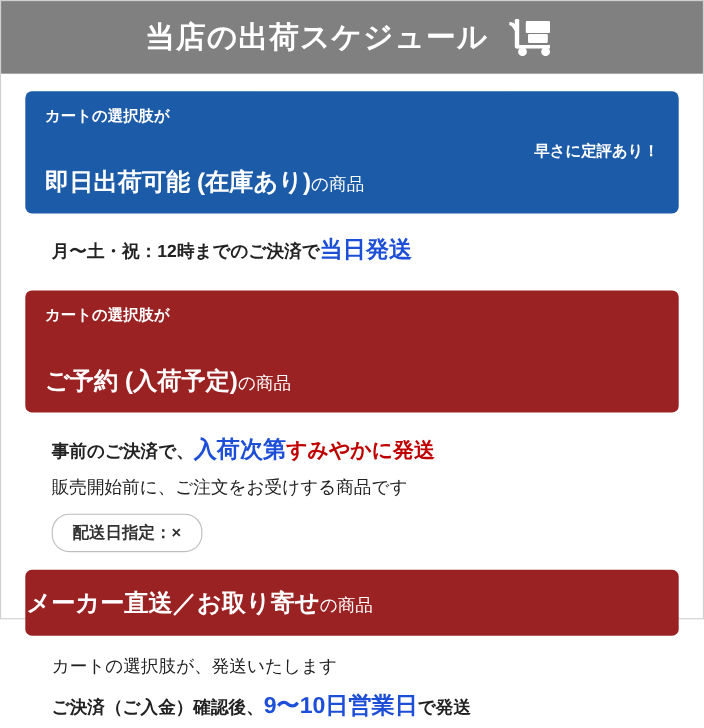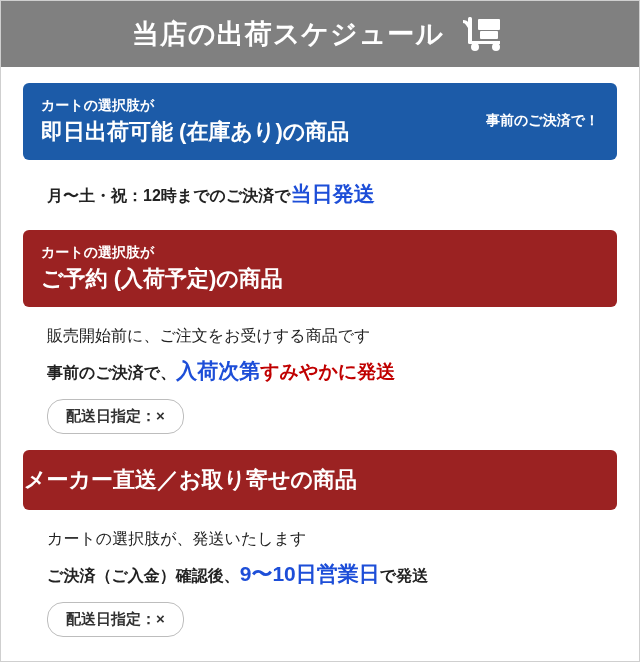--- a/index.html
+++ b/index.html
@@ -9,21 +9,21 @@
   body {
     width: 640px;
     height: 662px;
     background: #ffffff;
     font-family: "Liberation Sans", sans-serif;
     color: #222222;
     overflow: hidden;
   }
   .page {
     width: 640px;
-    height: 662px;
+    height: 563px;
     box-sizing: border-box;
     border: 1px solid #cfcfcf;
     background: #ffffff;
     position: relative;
   }
   
   .header {
     background: #808080;
     height: 66px;
     display: flex;
@@ -52,35 +52,35 @@
     color: #ffffff;
     border-radius: 6px;
     padding: 12px 18px;
     display: flex;
     align-items: center;
     justify-content: space-between;
     box-sizing: border-box;
   }
   .band-blue { background: #1c5ba8; }
   .band-red  { background: #9b2222; }
-  .band-left { display: flex; flex-direction: column; justify-content: center; }
+  .band-left { display: flex; flex-direction: column; justify-content: center; gap: 34px; }
   .band-sub {
     font-size: 14px;
     font-weight: bold;
     line-height: 1.5;
   }
   .band-main {
     font-size: 22px;
     font-weight: bold;
     line-height: 1.45;
     white-space: nowrap;
   }
   .band-main .small {
-    font-size: 22px;
-    font-weight: bold;
+    font-size: 16px;
+    font-weight: normal;
   }
   .band-note {
     font-size: 14px;
     font-weight: bold;
     white-space: nowrap;
     padding-left: 12px;
   }
   .band-single {
     padding: 14px 1px;
   }
@@ -143,45 +143,45 @@
 
   <div class="content">
 
     <div class="band band-blue">
       <div class="band-left">
         <div class="band-sub">カートの選択肢が</div>
         <div class="band-main">
           <span>即日出荷可能 (在庫あり)</span><span class="small">の商品</span>
         </div>
       </div>
-      <div class="band-note">事前のご決済で！</div>
+      <div class="band-note">早さに定評あり！</div>
     </div>
 
     <div class="detail">
       <div class="detail-line">
         <span class="bold">月〜土・祝：12時までのご決済で</span><span class="em-red-lg">当日発送</span>
       </div>
     </div>
 
     <div class="band band-red">
       <div class="band-left">
         <div class="band-sub">カートの選択肢が</div>
         <div class="band-main">
           <span>ご予約 (入荷予定)</span><span class="small">の商品</span>
         </div>
       </div>
       <div class="band-note"></div>
     </div>
 
     <div class="detail">
       <div class="detail-line">
+        <span class="bold">事前のご決済で、</span><span class="em-red-lg">入荷次第</span><span class="em-red">すみやかに発送</span>
+      </div>
+      <div class="detail-line">
         <span>販売開始前に、ご注文をお受けする商品です</span>
-      </div>
-      <div class="detail-line">
-        <span class="bold">事前のご決済で、</span><span class="em-red-lg">入荷次第</span><span class="em-red">すみやかに発送</span>
       </div>
       <div class="pill">配送日指定：×</div>
     </div>
 
     <div class="band band-red band-single">
       <div class="band-left">
         <div class="band-main">
           <span>メーカー直送／お取り寄せ</span><span class="small">の商品</span>
         </div>
       </div>

